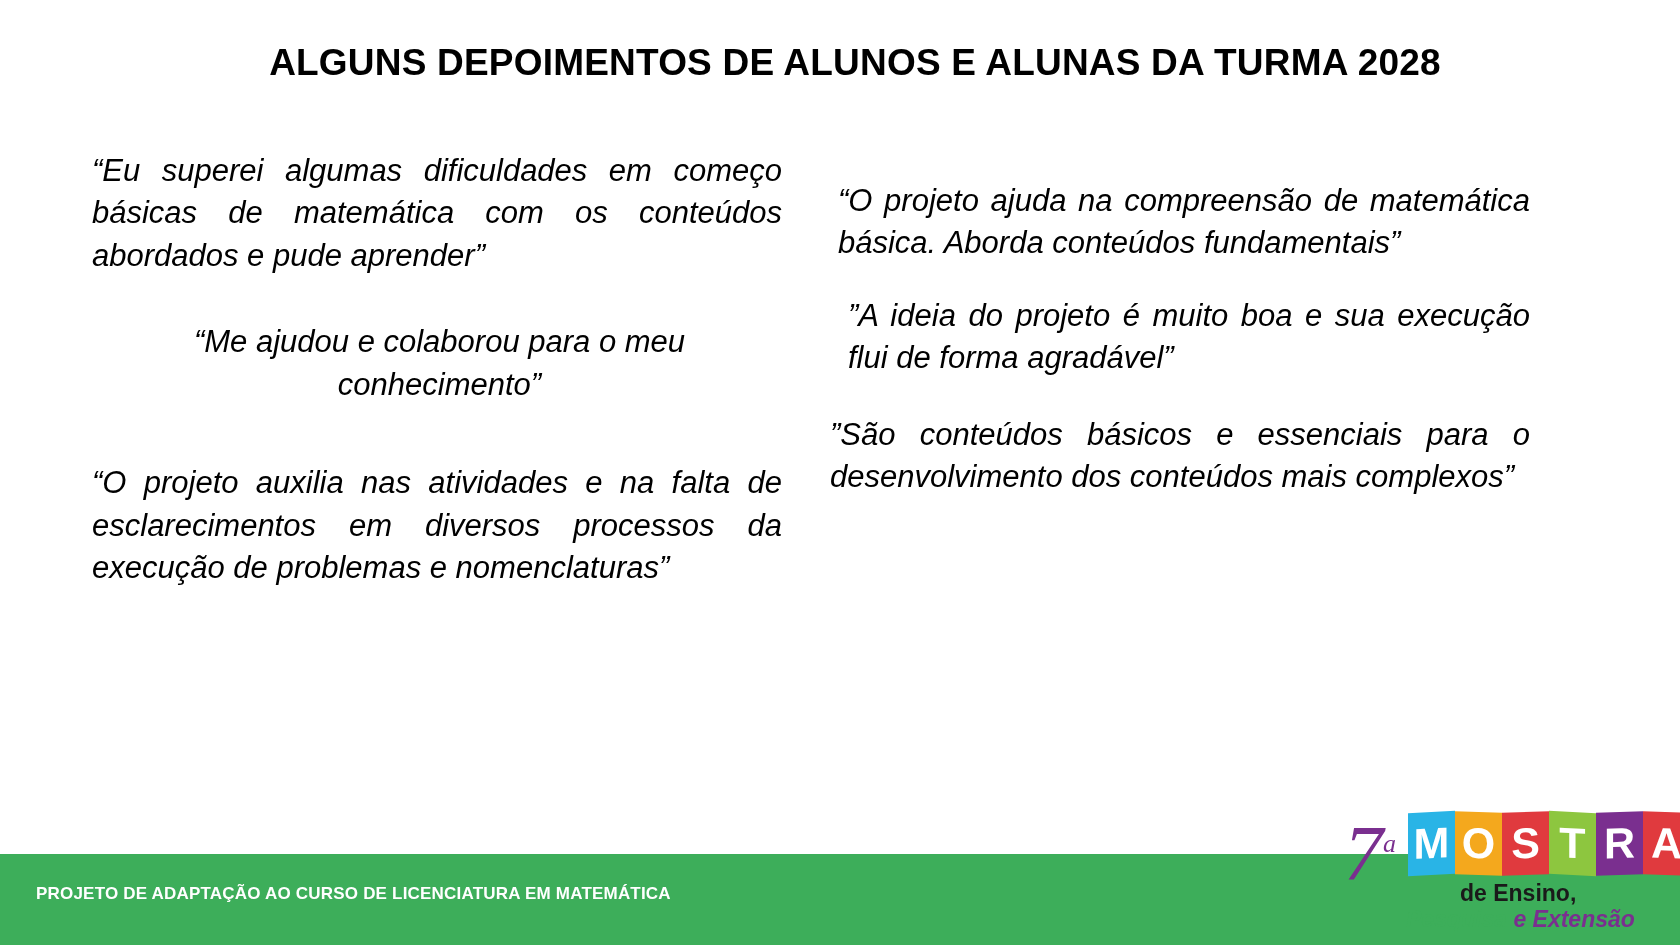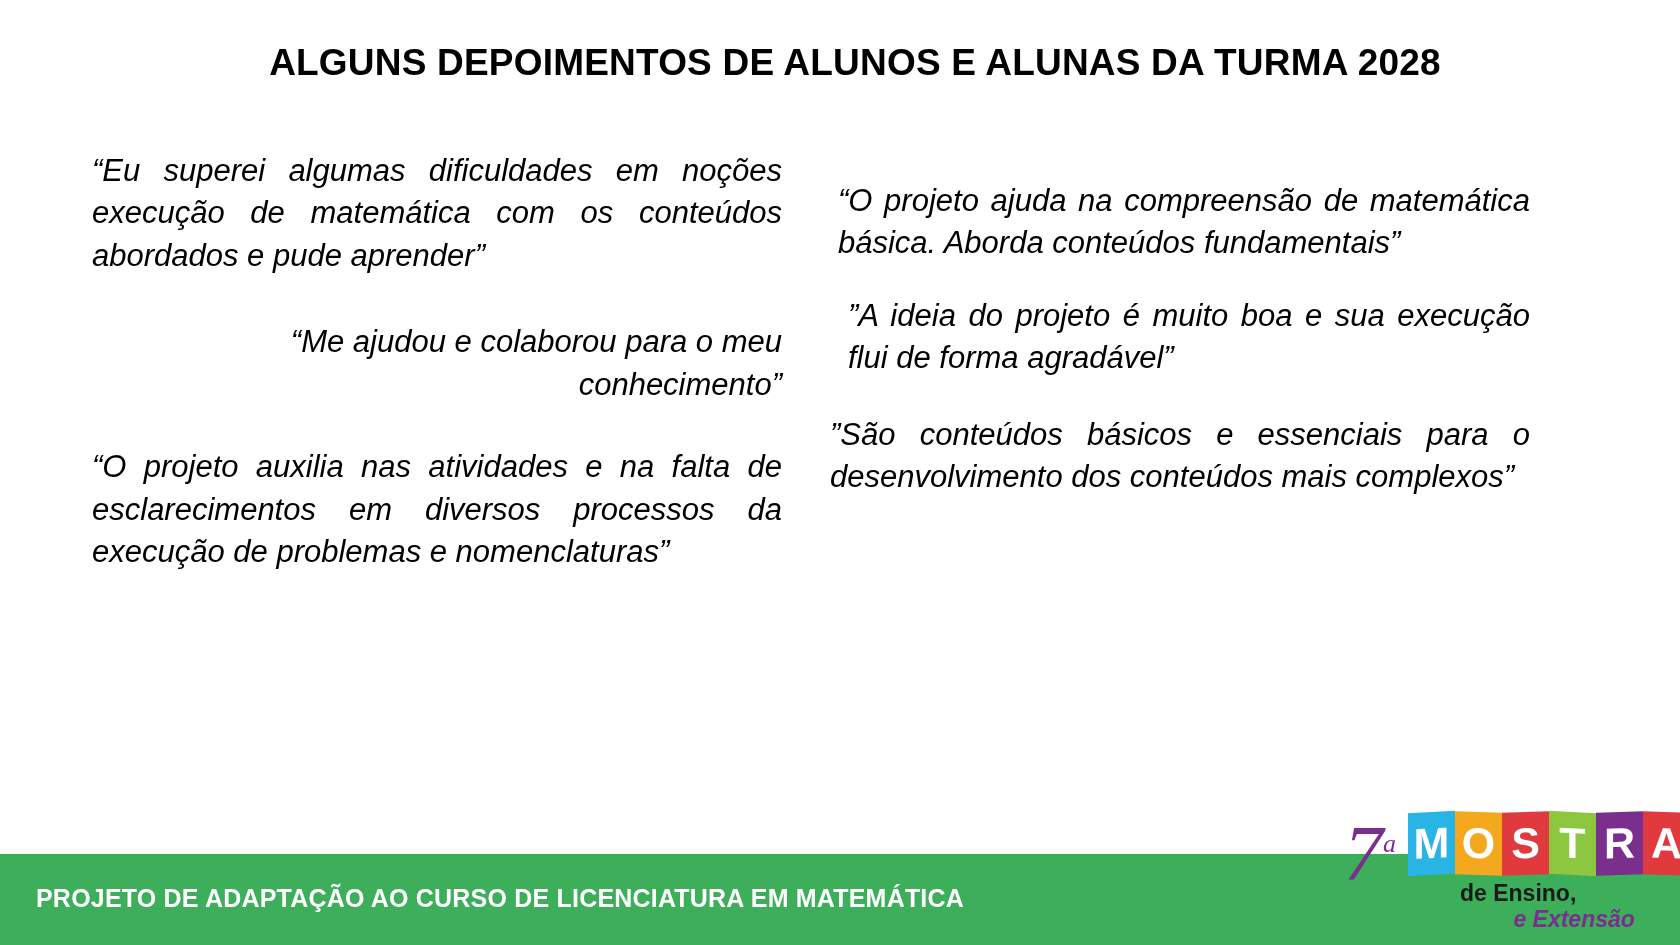--- a/index.html
+++ b/index.html
@@ -62,41 +62,41 @@
     line-height: 1.37;
     color: #000000;
     text-align: justify;
     text-justify: inter-word;
     margin: 0 0 30px 0;
   }
 
   
   .q-l1 { margin-bottom: 44px; }
   .q-l2 { margin-bottom: 62px; }
-  .q-l3 { margin-bottom: 40px; text-align: right; padding-left: 5px;}
+  .q-l3 { margin-bottom: 56px; text-align: center; padding-left: 5px;}
   .q-l4 { margin-bottom: 0; }
 
   .q-r1 { margin-top: 30px; padding-left: 8px;}
   .q-r2 { margin-bottom: 34px; padding-left: 18px;}
   .q-r3 { margin-bottom: 0; }
 
   
   .footer-bar {
     position: absolute;
     left: 0;
     bottom: 0;
     width: 100%;
     height: 91px;
     background: #3dae5a;
   }
   .footer-text {
     position: absolute;
     left: 36px;
     top: 30px;
-    font-size: 25px;
+    font-size: 17px;
     font-weight: bold;
     color: #ffffff;
     letter-spacing: 0.2px;
   }
 
   
   .logo {
     position: absolute;
     right: 18px;
     bottom: 4px;
@@ -164,21 +164,21 @@
 </head>
 <body>
 
 <div class="slide">
 
   <div class="slide-title">ALGUNS DEPOIMENTOS DE ALUNOS E ALUNAS DA TURMA 2028</div>
 
   <div class="columns">
 
     <div class="col col-left">
-      <p class="quote q-l1">“Eu superei algumas dificuldades em noções execução de matemática com os conteúdos abordados e pude aprender”</p>
+      <p class="quote q-l1">“Eu superei algumas dificuldades em começo básicas de matemática com os conteúdos abordados e pude aprender”</p>
       <p class="quote q-l3">“Me ajudou e colaborou para o meu conhecimento”</p>
       <p class="quote q-l4">“O projeto auxilia nas atividades e na falta de esclarecimentos em diversos processos da execução de problemas e nomenclaturas”</p>
     </div>
 
     <div class="col col-right">
       <p class="quote q-r1">“O projeto ajuda na compreensão de matemática básica. Aborda conteúdos fundamentais”</p>
       <p class="quote q-r2">”A ideia do projeto é muito boa e sua execução flui de forma agradável”</p>
       <p class="quote q-r3">”São conteúdos básicos e essenciais para o desenvolvimento dos conteúdos mais complexos”</p>
     </div>
 

